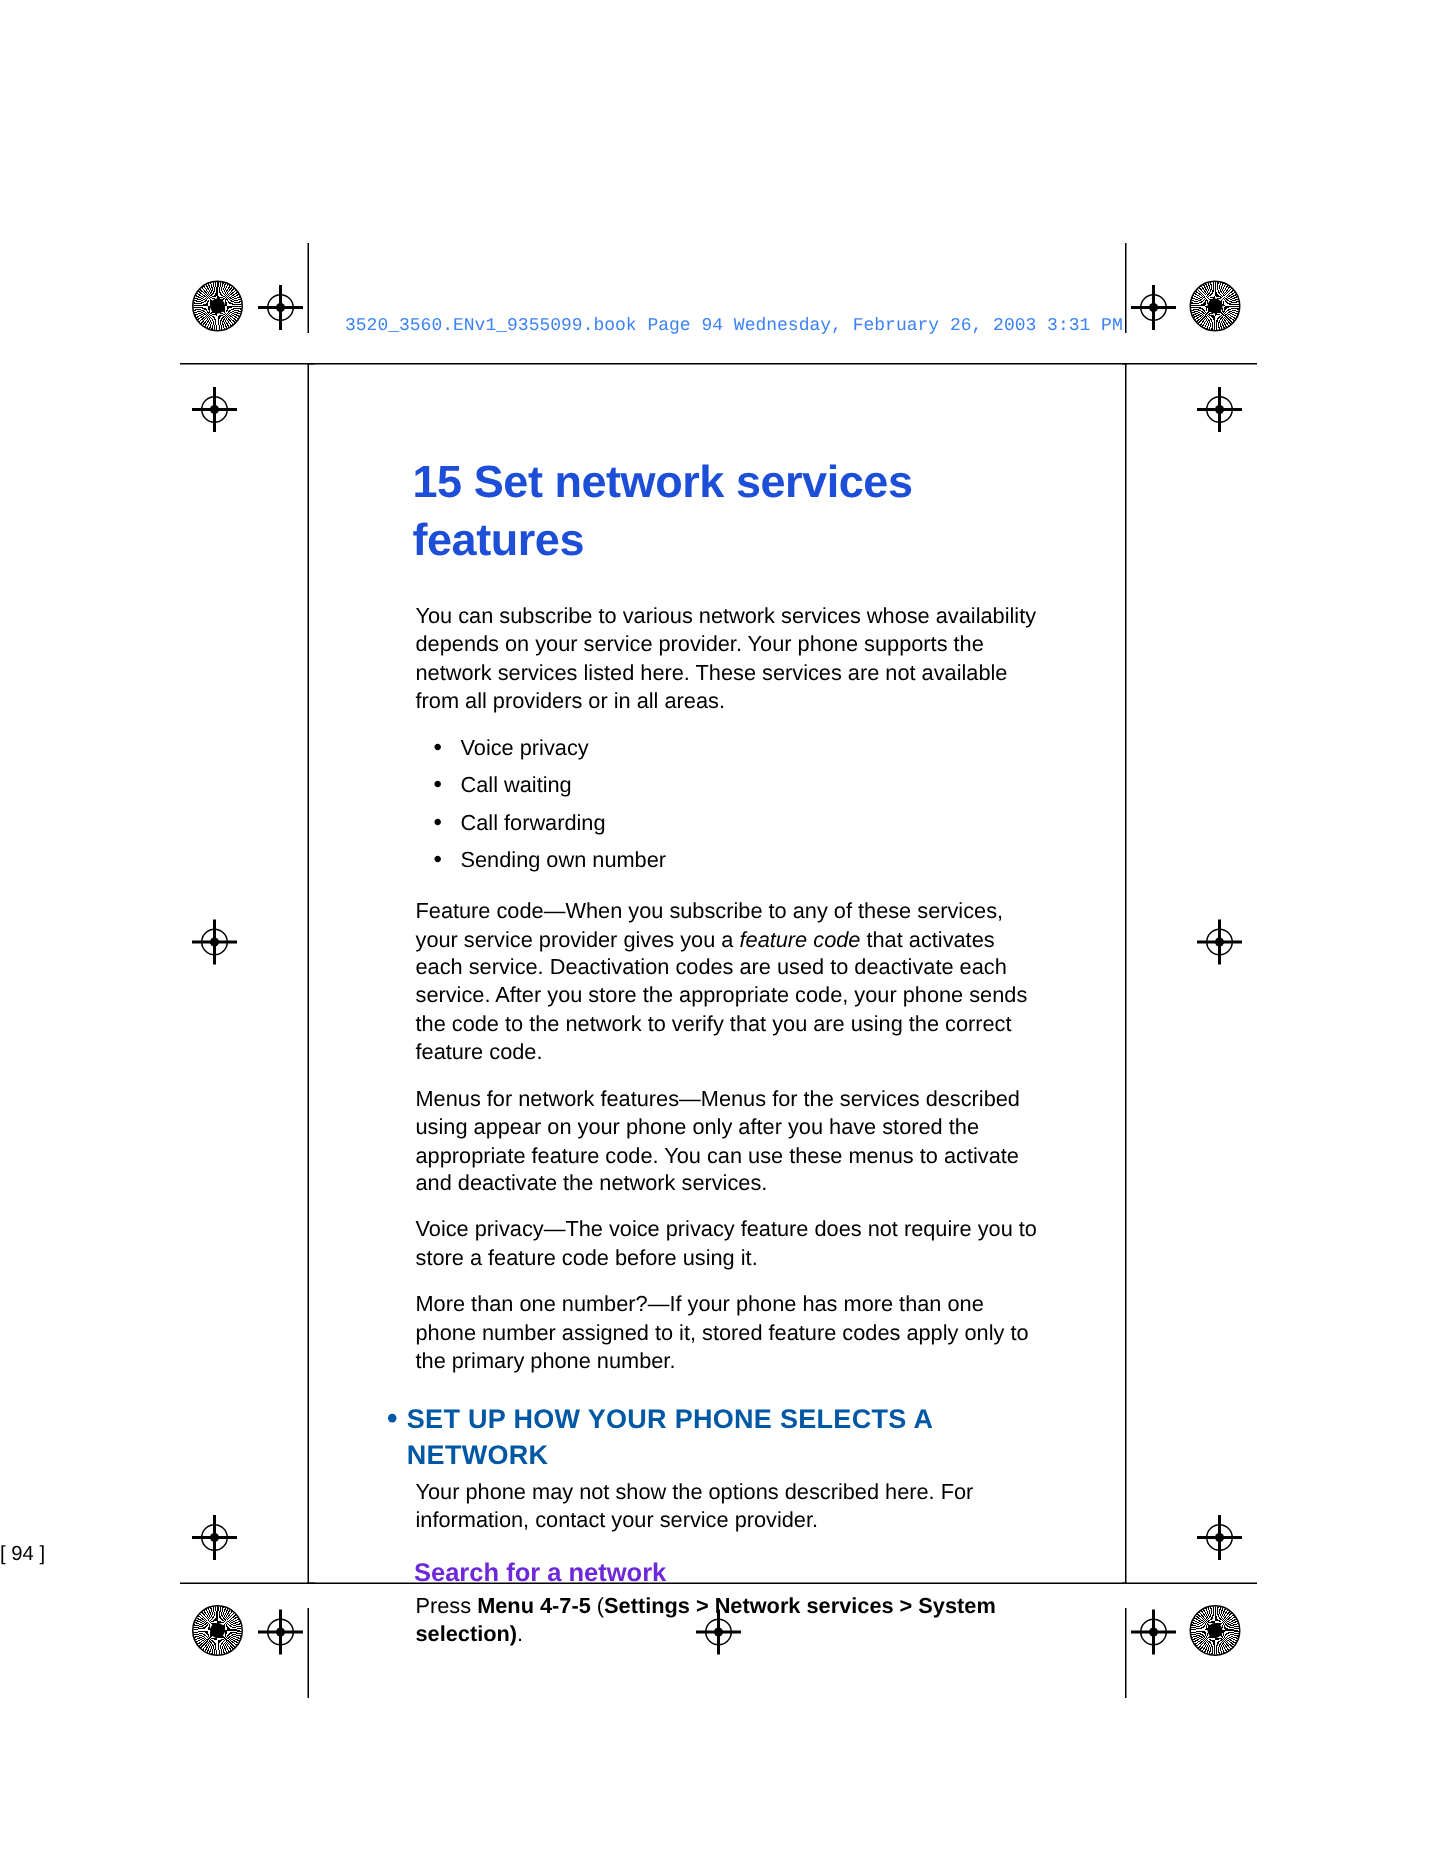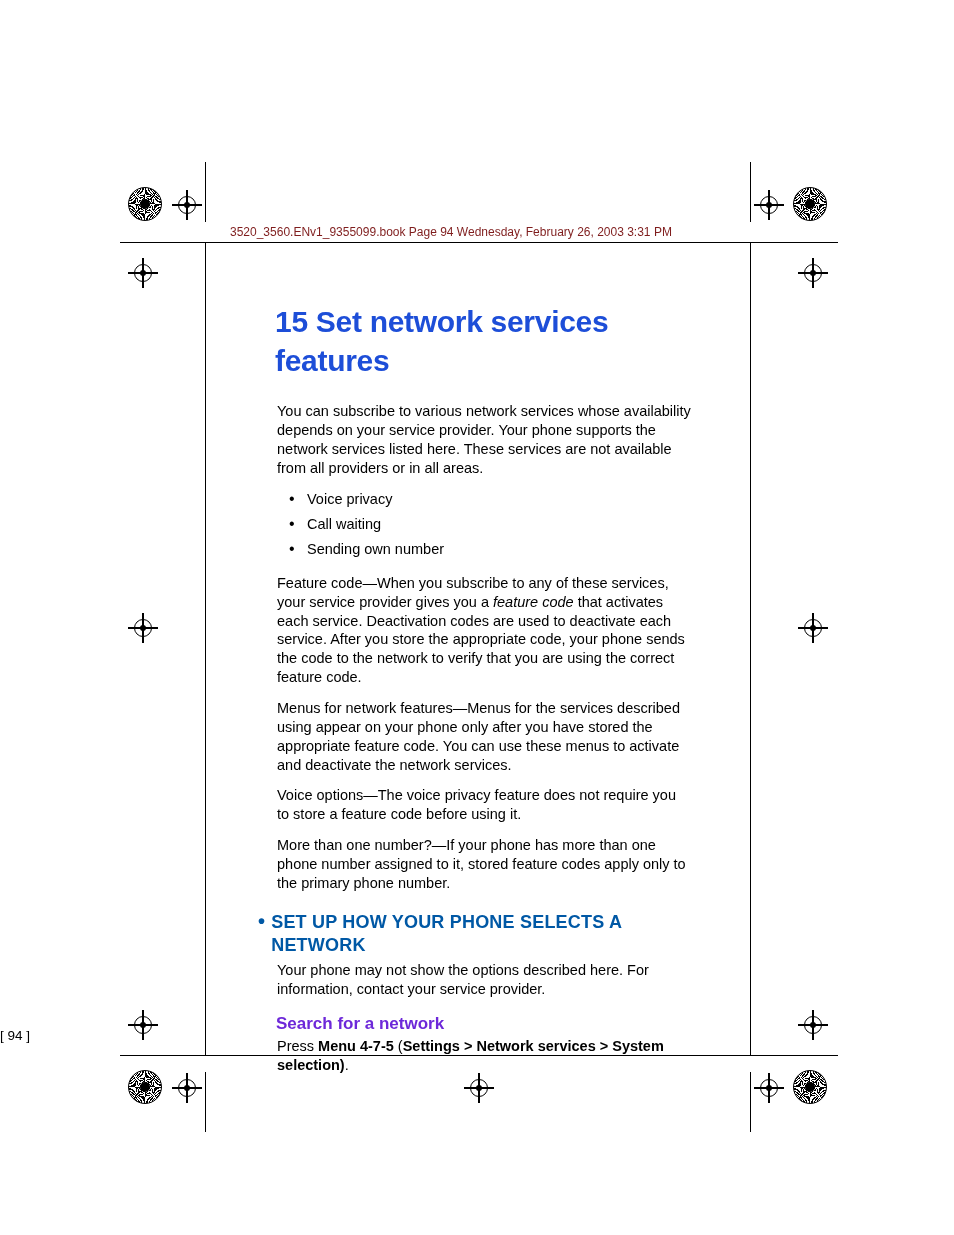--- a/index.html
+++ b/index.html
@@ -52,24 +52,24 @@
     position:absolute;
     left:11px; top:11px;
     width:10px; height:10px;
     background:#000;
     border-radius:50%;
   }
 
   .header-line {
     position: absolute;
     left: 230px;
-    top: 225px;
+    top: 210px;
     font-size: 12px;
-    color: #7f1d1d;
-    font-family: Liberation Sans, sans-serif;
+    color: #3b82f6;
+    font-family: Liberation Mono, monospace;
   }
   .content {
     position: absolute;
     left: 277px;
     top: 302px;
     width: 415px;
     color: #000;
     font-size: 15px;
     line-height: 1.3;
   }
@@ -208,33 +208,34 @@
   <h1>
     <span>15</span>
     <span>Set network services features</span>
   </h1>
 
   <div class="intro">You can subscribe to various network services whose availability depends on your service provider. Your phone supports the network services listed here. These services are not available from all providers or in all areas.</div>
 
   <ul class="bullets">
     <li>Voice privacy</li>
     <li>Call waiting</li>
+    <li>Call forwarding</li>
     <li>Sending own number</li>
   </ul>
 
   <div class="para">
     <b>Feature code—</b><span>When you subscribe to any of these services, your service provider gives you a </span><i>feature code</i><span> that activates each service. Deactivation codes are used to deactivate each service. After you store the appropriate code, your phone sends the code to the network to verify that you are using the correct feature code.</span>
   </div>
 
   <div class="para">
     <b>Menus for network features—</b><span>Menus for the services described using appear on your phone only after you have stored the appropriate feature code. You can use these menus to activate and deactivate the network services.</span>
   </div>
 
   <div class="para">
-    <b>Voice options—</b><span>The voice privacy feature does not require you to store a feature code before using it.</span>
+    <b>Voice privacy—</b><span>The voice privacy feature does not require you to store a feature code before using it.</span>
   </div>
 
   <div class="para">
     <b>More than one number?—</b><span>If your phone has more than one phone number assigned to it, stored feature codes apply only to the primary phone number.</span>
   </div>
 
   <h2 class="section">
     <span class="bul">•</span>
     <span>SET UP HOW YOUR PHONE SELECTS A NETWORK</span>
   </h2>

